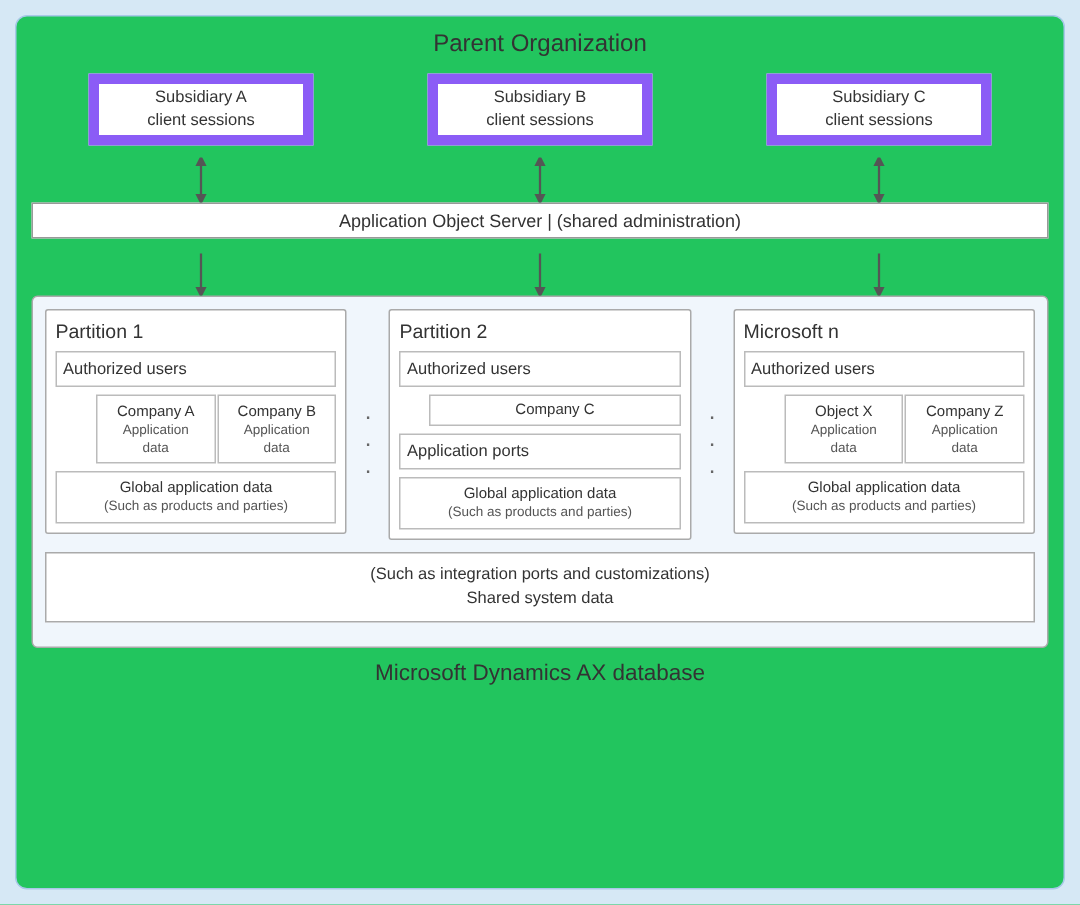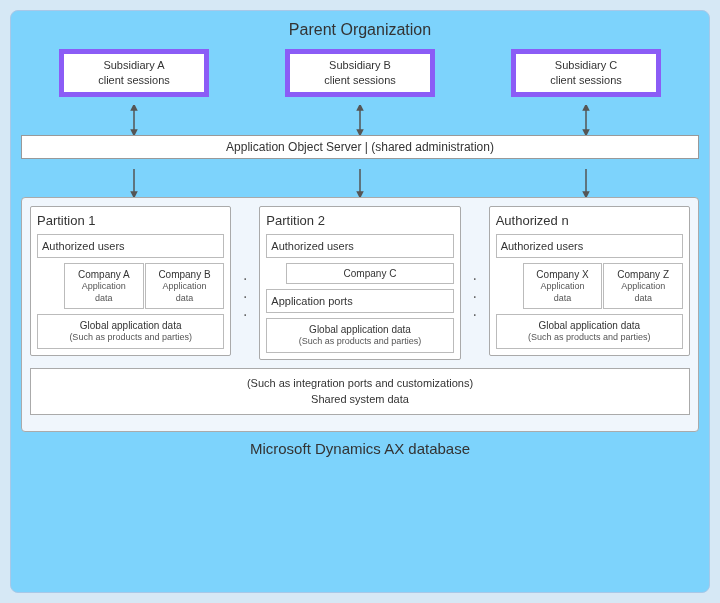--- a/index.html
+++ b/index.html
@@ -9,41 +9,41 @@
       background: #d6e8f5;
       font-family: Arial, sans-serif;
       font-size: 12px;
       color: #333;
       overflow: hidden;
     }
     .outer-container {
       width: 700px;
       height: 583px;
       margin: 10px;
-      background: #7dd3fc;
+      background: #22c55e;
       border: 1.5px solid #a8c8e8;
       border-radius: 8px;
       padding: 10px;
       position: relative;
     }
     .parent-org-title {
       text-align: center;
       font-size: 16px;
       font-weight: normal;
       margin-bottom: 10px;
       color: #333;
     }
     
     .subsidiary-row {
       display: flex;
       justify-content: space-around;
       margin-bottom: 8px;
     }
     .subsidiary-box {
-      border: 5px solid #8b5cf6;
+      border: 7px solid #8b5cf6;
       background: #fff;
       width: 150px;
       height: 48px;
       display: flex;
       align-items: center;
       justify-content: center;
       text-align: center;
       font-size: 11px;
       line-height: 1.4;
     }
@@ -322,27 +322,27 @@
         </div>
       </div>
 
       <div class="dots-col">
         <div>.</div>
         <div>.</div>
         <div>.</div>
       </div>
 
       <div class="partition-box">
-        <div class="partition-title">Authorized n</div>
+        <div class="partition-title">Microsoft n</div>
         <div class="auth-users-box">
           <span>Authorized users</span>
         </div>
         <div class="companies-row">
           <div class="company-box">
-            <div class="company-name">Company X</div>
+            <div class="company-name">Object X</div>
             <div class="app-data-label">Application<br>data</div>
           </div>
           <div class="company-box">
             <div class="company-name">Company Z</div>
             <div class="app-data-label">Application<br>data</div>
           </div>
         </div>
         <div class="global-app-box">
           <div>Global application data</div>
           <div class="global-app-sub">(Such as products and parties)</div>

